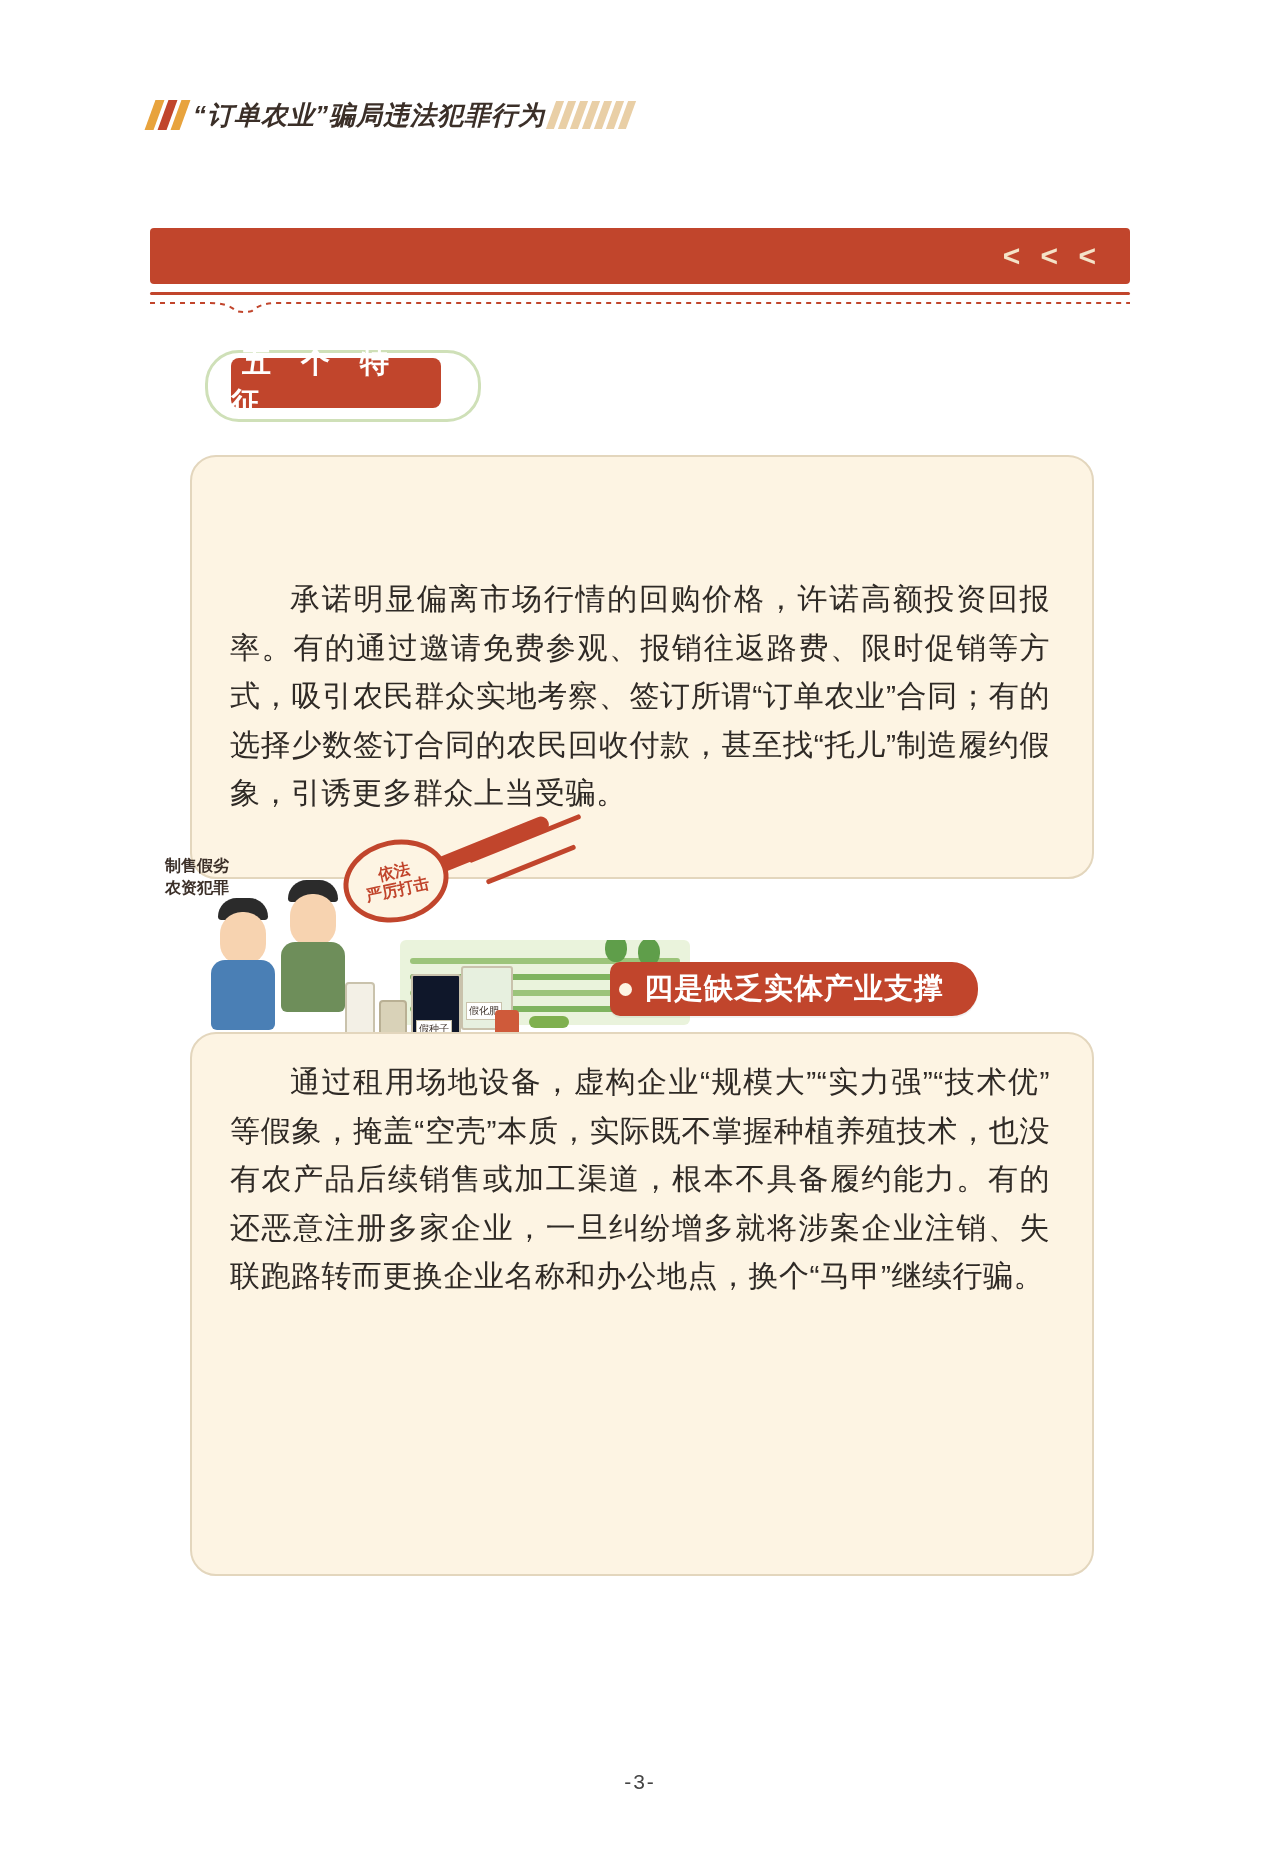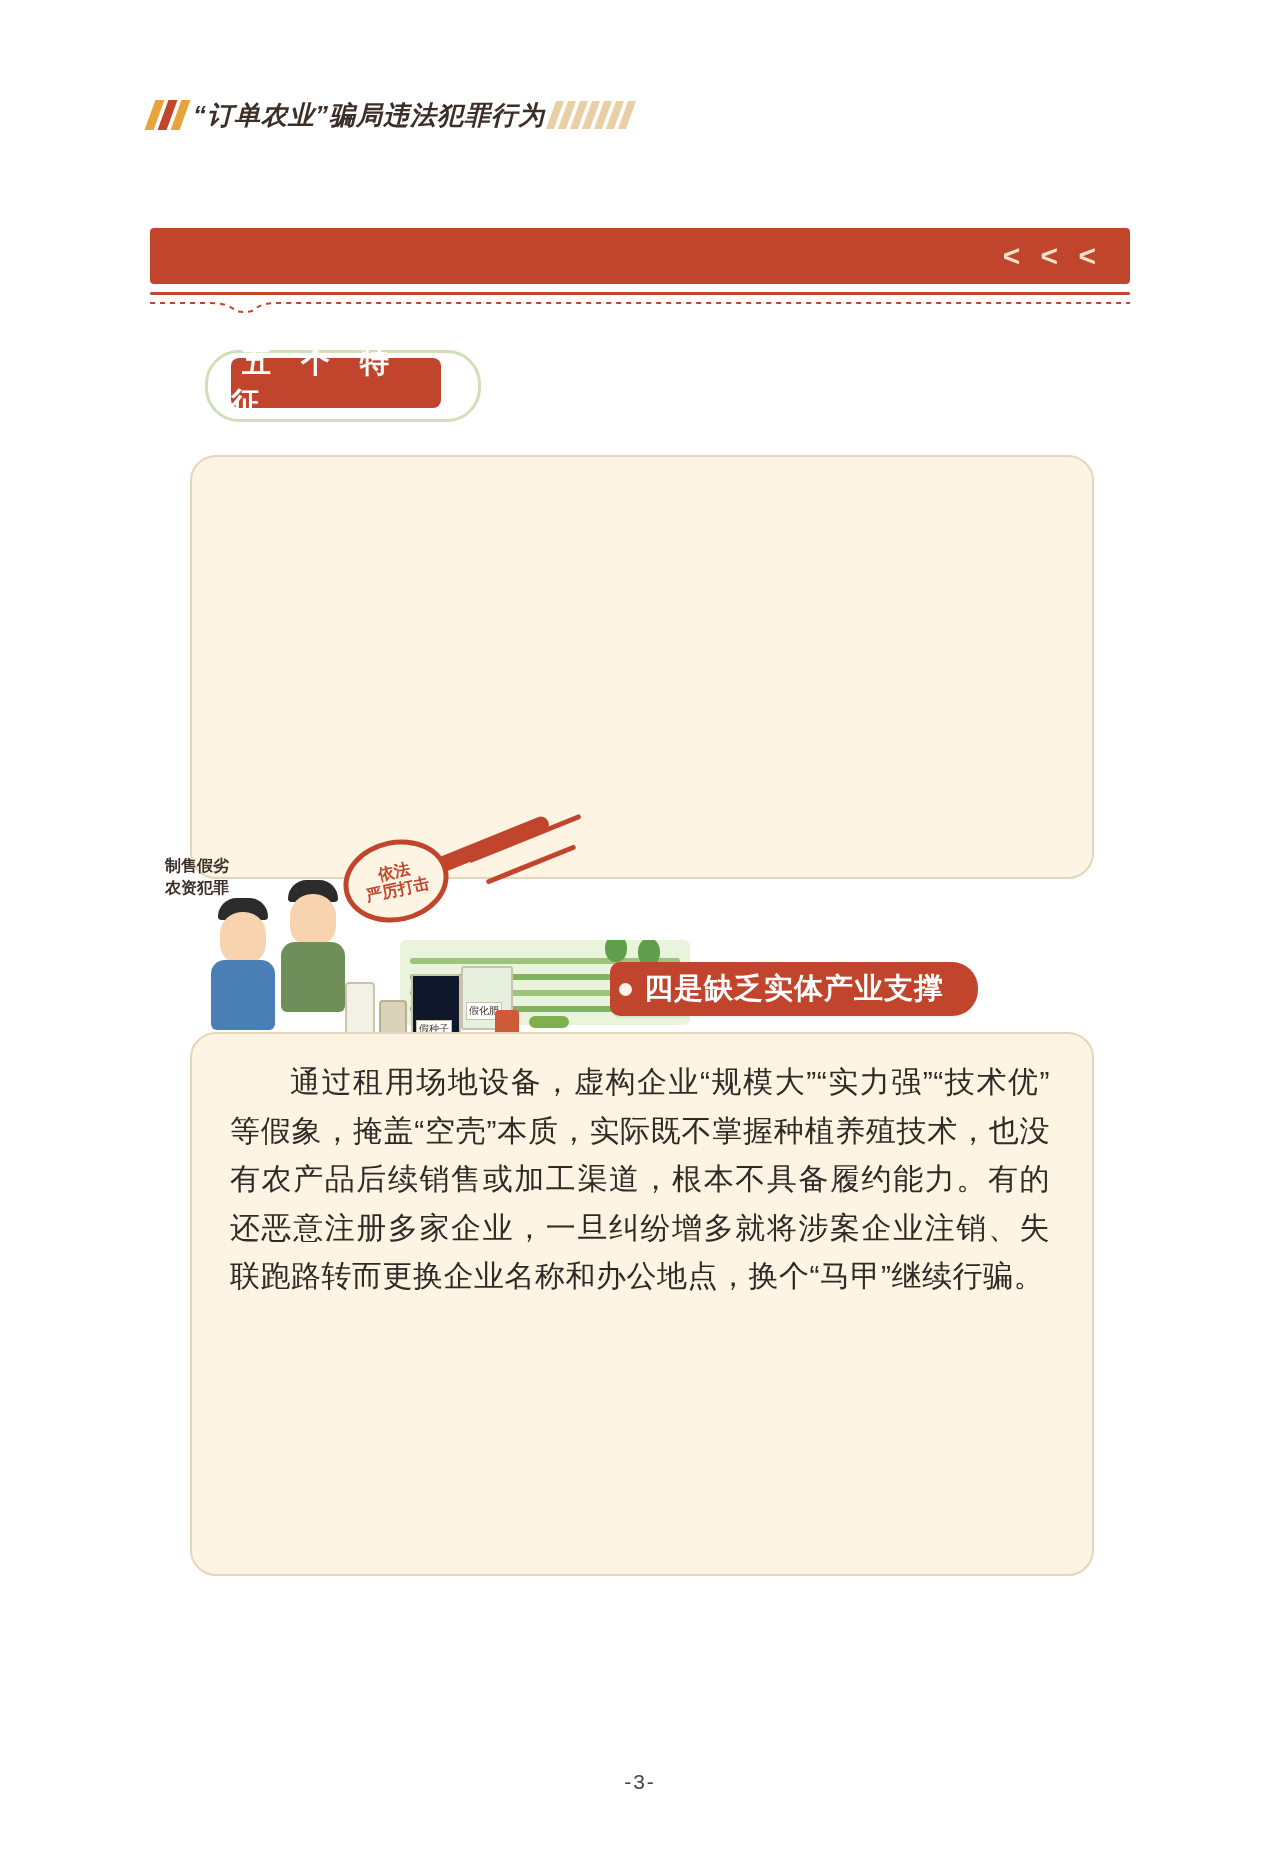--- a/index.html
+++ b/index.html
@@ -160,20 +160,23 @@
   <svg class="dottedline" viewBox="0 0 980 14" preserveAspectRatio="none">
     <path d="M0 3 L60 3 Q78 3 86 11 Q94 13 102 11 Q110 3 128 3 L980 3" fill="none" stroke="#c1452c" stroke-width="2" stroke-dasharray="5 5"></path>
   </svg>
 
   <div class="sect-pill"></div>
   <div class="sect-pill-inner">
     <span>五 个 特 征</span>
   </div>
 
   <div class="card" style="left:190px;top:455px;width:900px;height:420px;">
+  </div>
+  <div class="card-body" style="left:230px;top:575px;width:820px;">
+    <p class="indent">承诺明显偏离市场行情的回购价格，许诺高额投资回报率。有的通过邀请免费参观、报销往返路费、限时促销等方式，吸引农民群众实地考察、签订所谓“订单农业”合同；有的选择少数签订合同的农民回收付款，甚至找“托儿”制造履约假象，引诱更多群众上当受骗。</p>
   </div>
 
   <div class="illus">
     <div class="ill-label">制售假劣<br>农资犯罪</div>
 
     <div class="speed" style="left:300px;top:-4px;width:120px;"></div>
     <div class="speed" style="left:318px;top:22px;width:96px;"></div>
     <div class="stamp-handle"></div>
     <div class="stamp">
       <span>依法<br>严厉打击</span>

